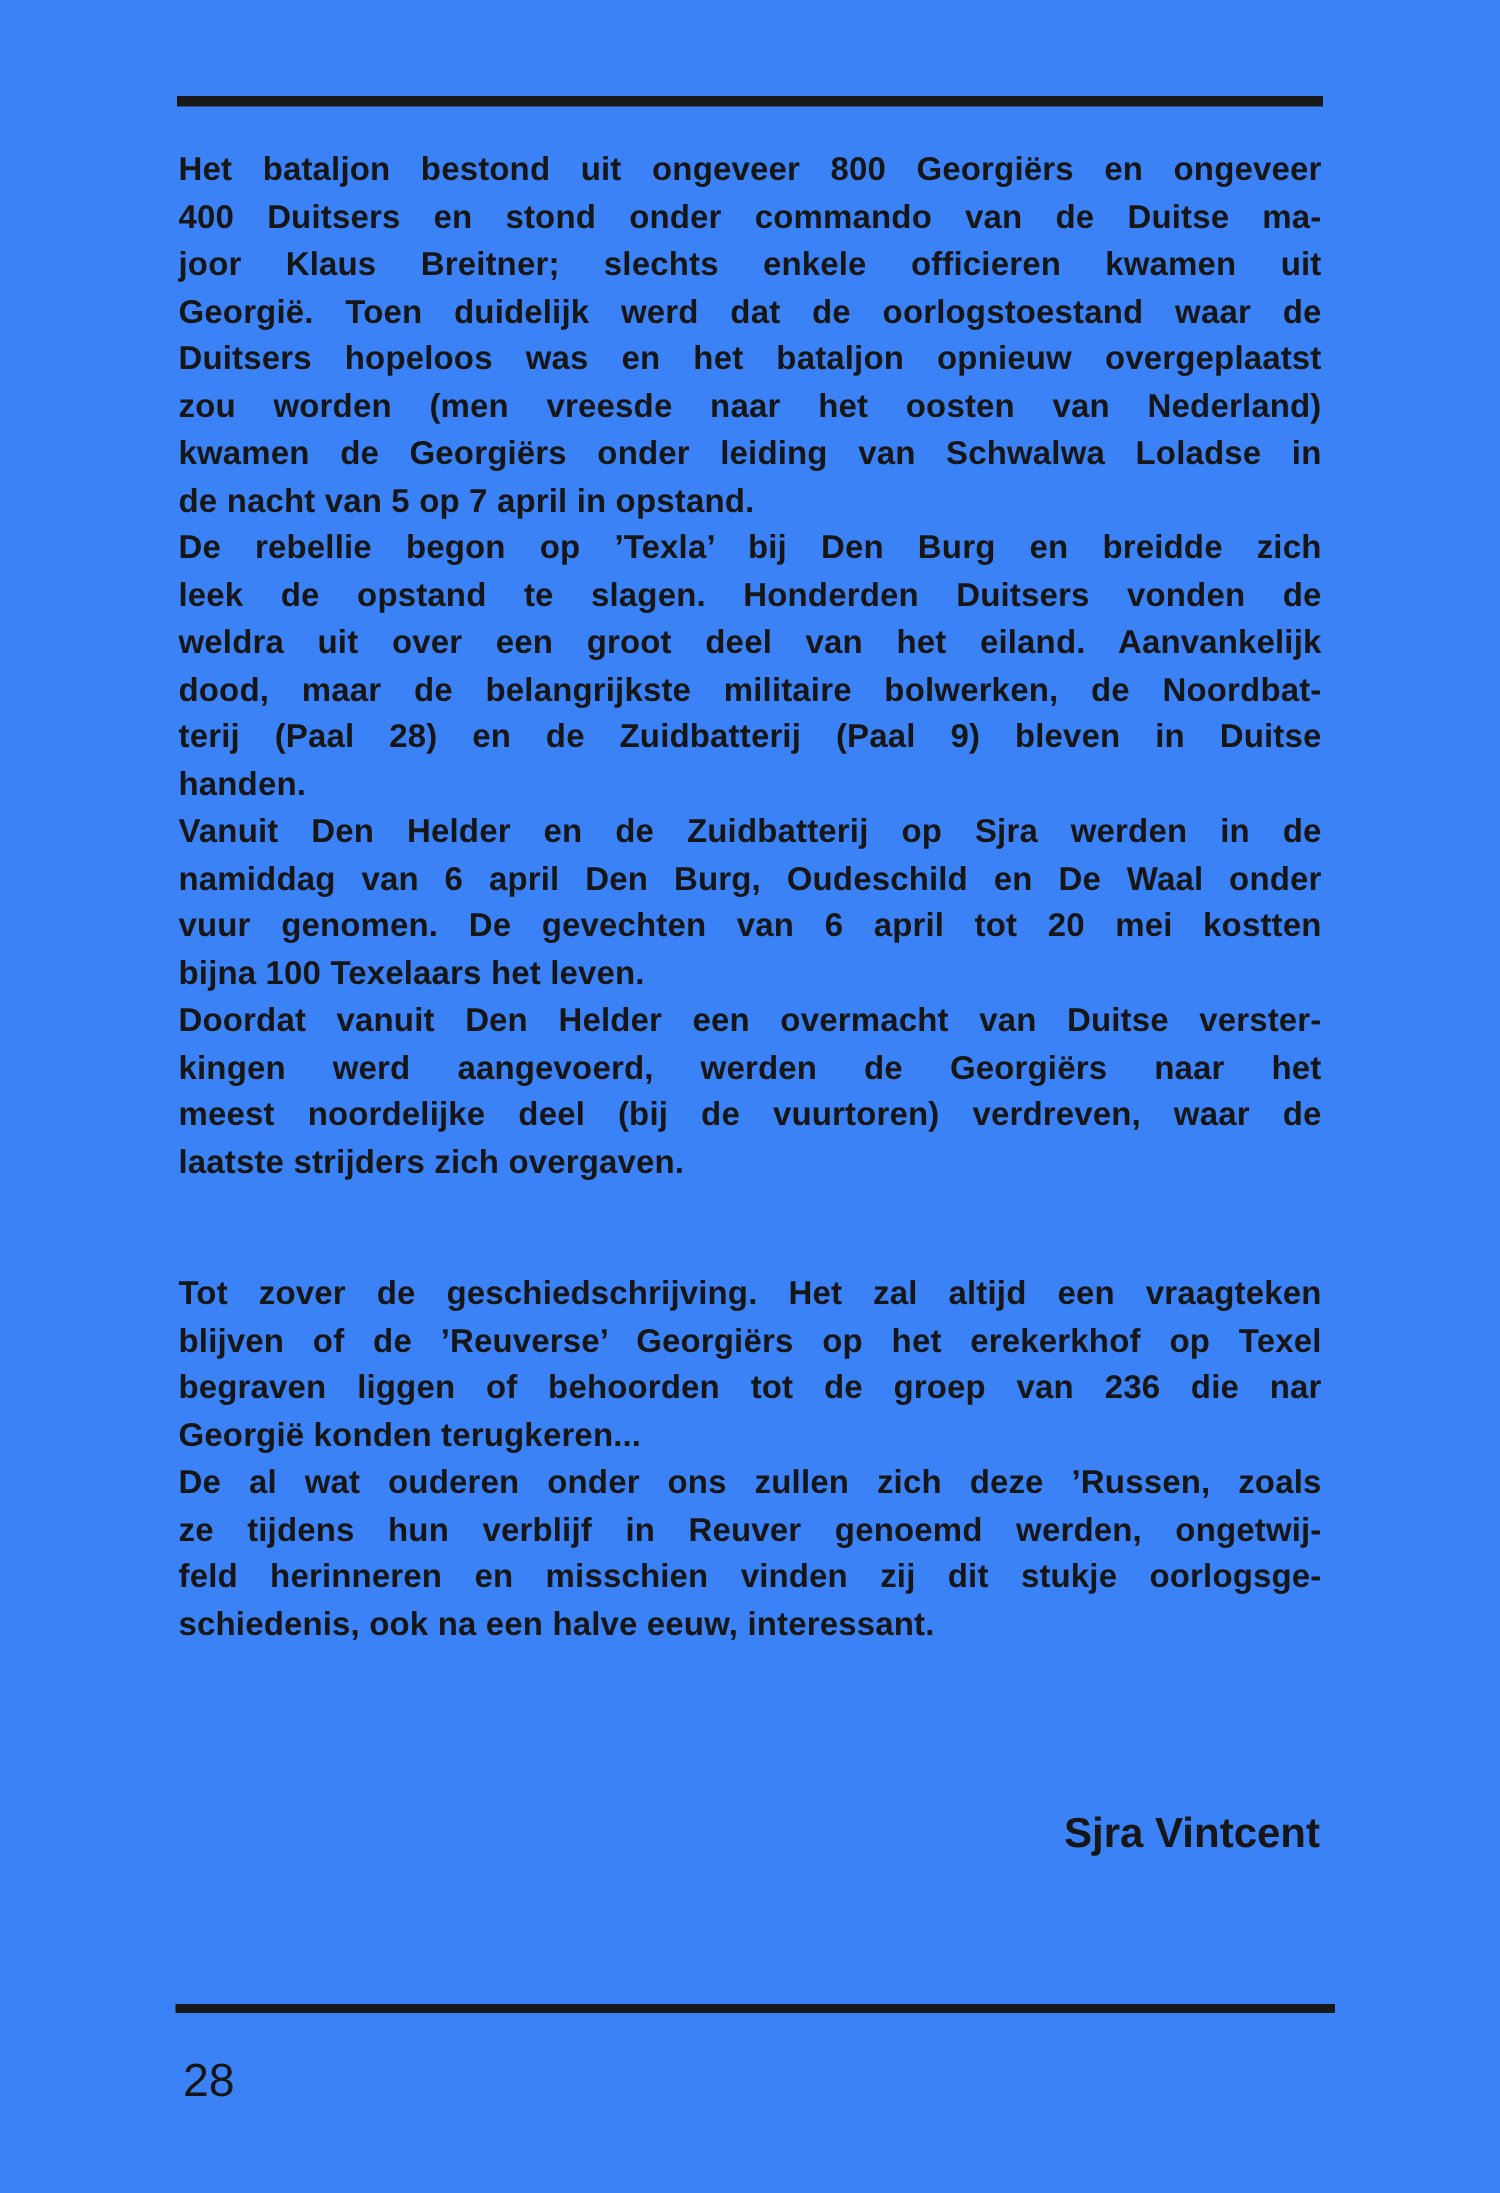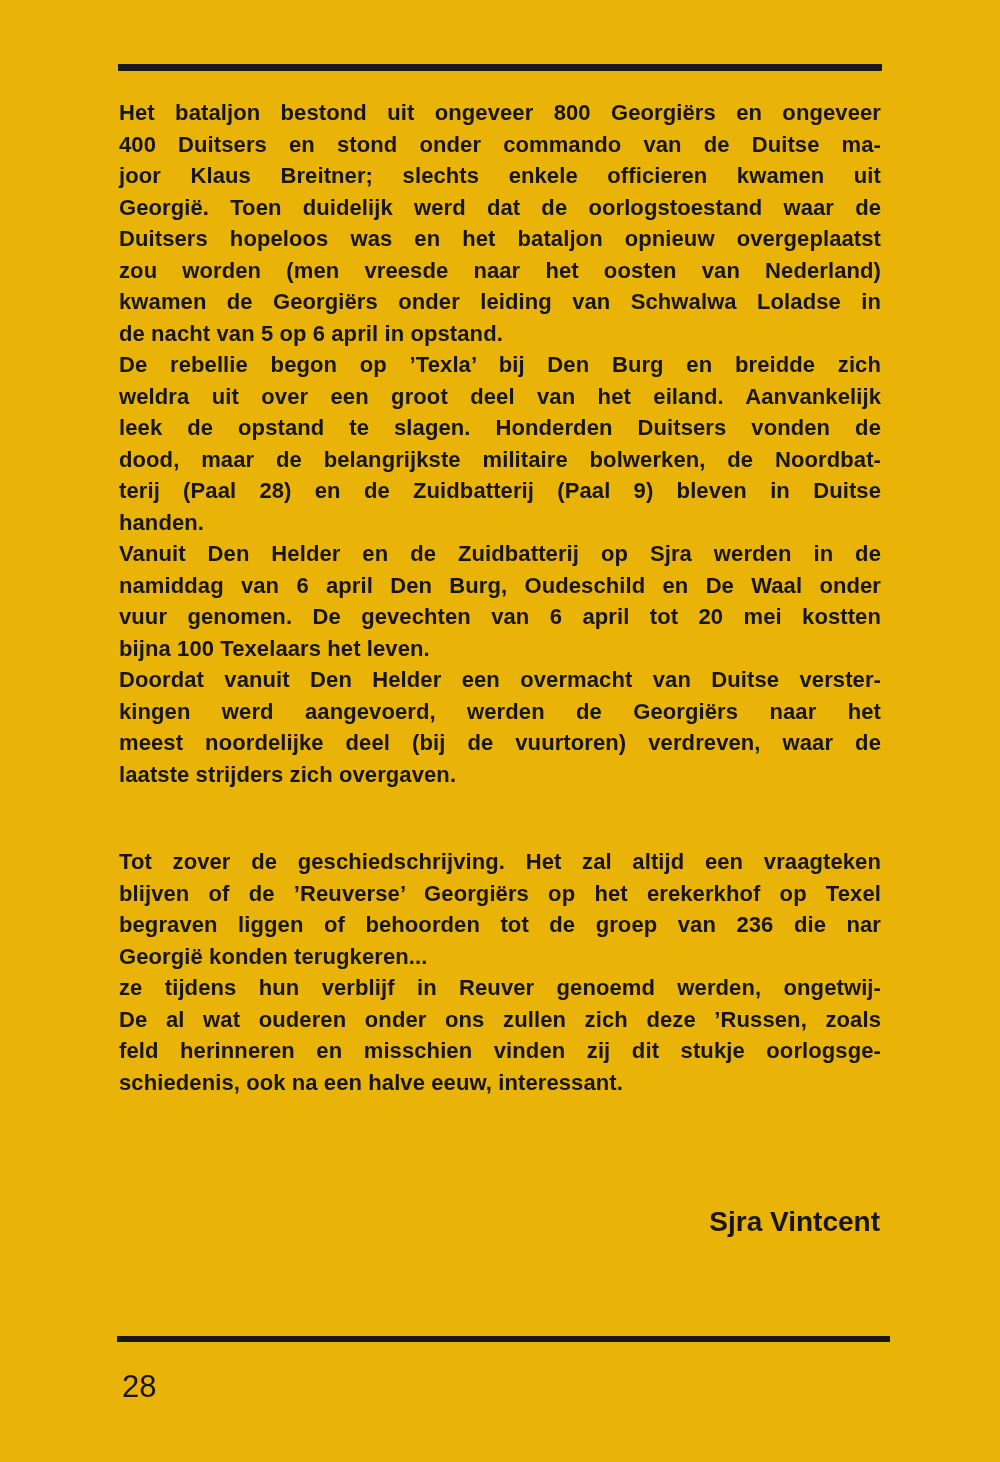--- a/index.html
+++ b/index.html
@@ -11,21 +11,21 @@
     width: 1000px;
     height: 1462px;
     position: relative;
     font-family: "Liberation Sans", sans-serif;
   }
   .page {
     position: absolute;
     left: 0; top: 0;
     width: 1000px;
     height: 1462px;
-    background: #eab308;
+    background: #3b82f6;
     overflow: hidden;
   }
   .rule {
     position: absolute;
     background: #181818;
   }
   .rule-top {
     left: 118px;
     top: 64px;
     width: 764px;
@@ -85,26 +85,26 @@
 
   <div class="text-col">
       <div class="para">
         <div class="line">Het bataljon bestond uit ongeveer 800 Georgiërs en ongeveer</div>
         <div class="line">400 Duitsers en stond onder commando van de Duitse ma-</div>
         <div class="line">joor Klaus Breitner; slechts enkele officieren kwamen uit</div>
         <div class="line">Georgië. Toen duidelijk werd dat de oorlogstoestand waar de</div>
         <div class="line">Duitsers hopeloos was en het bataljon opnieuw overgeplaatst</div>
         <div class="line">zou worden (men vreesde naar het oosten van Nederland)</div>
         <div class="line">kwamen de Georgiërs onder leiding van Schwalwa Loladse in</div>
-        <div class="line last">de nacht van 5 op 6 april in opstand.</div>
+        <div class="line last">de nacht van 5 op 7 april in opstand.</div>
       </div>
       <div class="para">
         <div class="line">De rebellie begon op ’Texla’ bij Den Burg en breidde zich</div>
+        <div class="line">leek de opstand te slagen. Honderden Duitsers vonden de</div>
         <div class="line">weldra uit over een groot deel van het eiland. Aanvankelijk</div>
-        <div class="line">leek de opstand te slagen. Honderden Duitsers vonden de</div>
         <div class="line">dood, maar de belangrijkste militaire bolwerken, de Noordbat-</div>
         <div class="line">terij (Paal 28) en de Zuidbatterij (Paal 9) bleven in Duitse</div>
         <div class="line last">handen.</div>
       </div>
       <div class="para">
         <div class="line">Vanuit Den Helder en de Zuidbatterij op Sjra werden in de</div>
         <div class="line">namiddag van 6 april Den Burg, Oudeschild en De Waal onder</div>
         <div class="line">vuur genomen. De gevechten van 6 april tot 20 mei kostten</div>
         <div class="line last">bijna 100 Texelaars het leven.</div>
       </div>
@@ -114,22 +114,22 @@
         <div class="line">meest noordelijke deel (bij de vuurtoren) verdreven, waar de</div>
         <div class="line last">laatste strijders zich overgaven.</div>
       </div>
       <div class="para gap">
         <div class="line">Tot zover de geschiedschrijving. Het zal altijd een vraagteken</div>
         <div class="line">blijven of de ’Reuverse’ Georgiërs op het erekerkhof op Texel</div>
         <div class="line">begraven liggen of behoorden tot de groep van 236 die nar</div>
         <div class="line last">Georgië konden terugkeren...</div>
       </div>
       <div class="para">
+        <div class="line">De al wat ouderen onder ons zullen zich deze ’Russen, zoals</div>
         <div class="line">ze tijdens hun verblijf in Reuver genoemd werden, ongetwij-</div>
-        <div class="line">De al wat ouderen onder ons zullen zich deze ’Russen, zoals</div>
         <div class="line">feld herinneren en misschien vinden zij dit stukje oorlogsge-</div>
         <div class="line last">schiedenis, ook na een halve eeuw, interessant.</div>
       </div>
     </div>
 
   <div class="signature">Sjra Vintcent</div>
 
   <div class="rule rule-bottom"></div>
 
   <div class="page-number">28</div>

